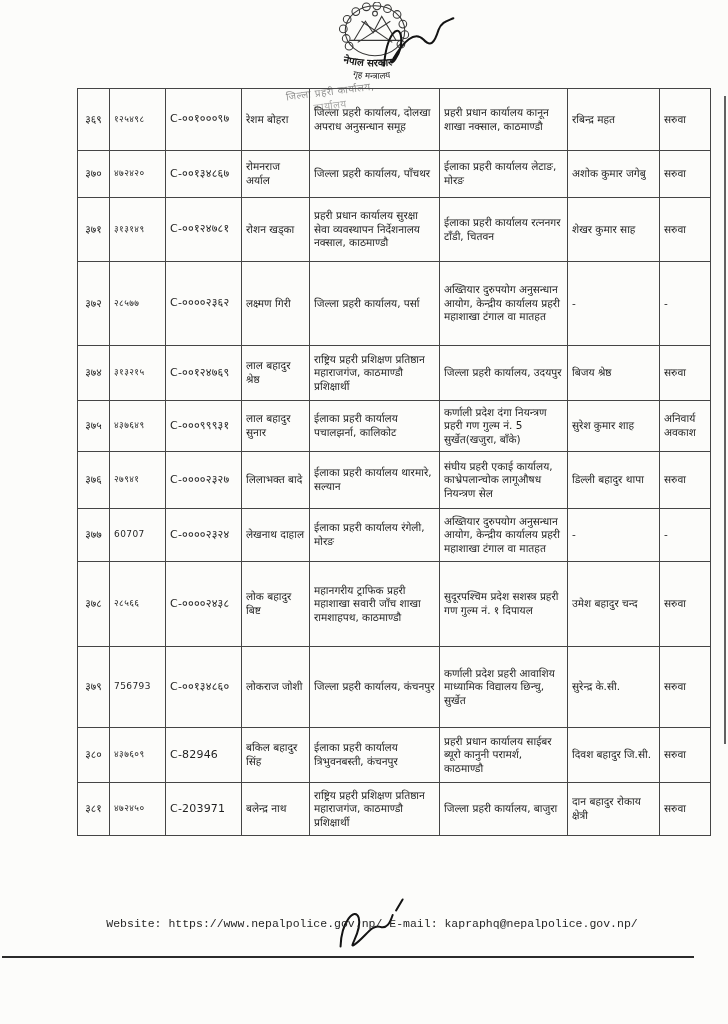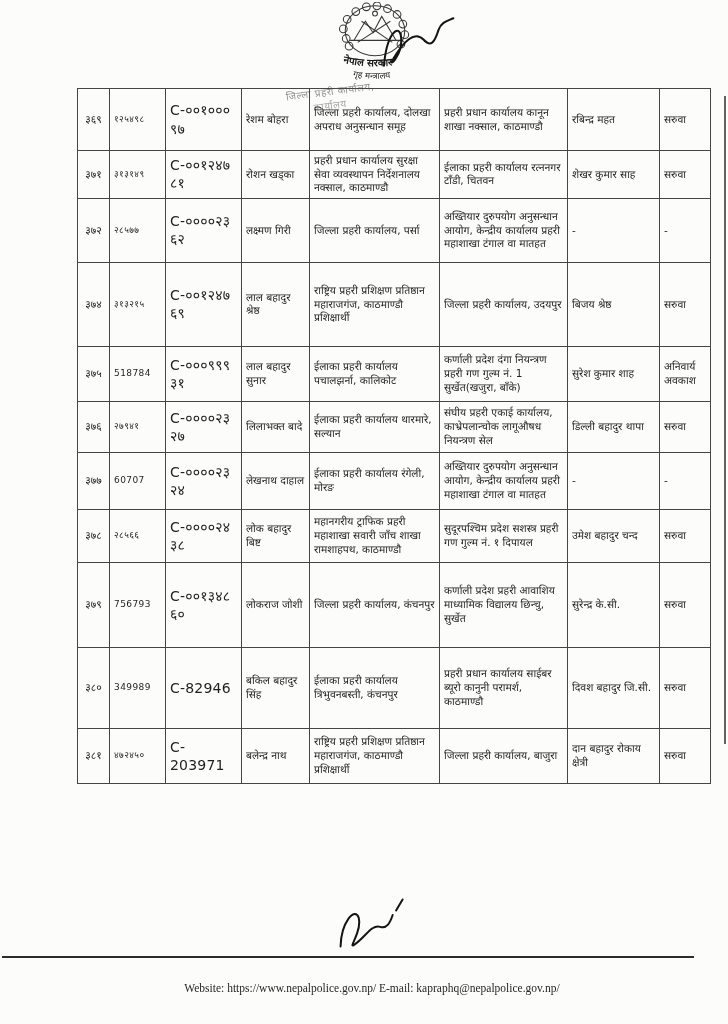--- a/index.html
+++ b/index.html
@@ -38,21 +38,21 @@
   }
   table.transfer td {
     border: 1px solid #454545;
     padding: 3px 4px;
     vertical-align: middle;
     overflow: hidden;
     word-break: break-word;
   }
   td.c-sn   { text-align: center; }
   td.c-reg  { text-align: left; font-size: 9px; letter-spacing: .4px; }
-  td.c-code { font-size: 14px; letter-spacing: .2px; }
+  td.c-code { font-size: 11px; letter-spacing: .2px; }
   td.c-name, td.c-from, td.c-to, td.c-rec, td.c-rem { text-align: left; }
 
   tbody tr:nth-child(1)  td { height: 62px; }
   tbody tr:nth-child(2)  td { height: 47px; }
   tbody tr:nth-child(3)  td { height: 64px; }
   tbody tr:nth-child(4)  td { height: 84px; }
   tbody tr:nth-child(5)  td { height: 55px; }
   tbody tr:nth-child(6)  td { height: 51px; }
   tbody tr:nth-child(7)  td { height: 57px; }
   tbody tr:nth-child(8)  td { height: 53px; }
@@ -68,23 +68,23 @@
     width: 2px; height: 648px;
     background: #2e2e2e; opacity: .75;
   }
 
   
   .footer-divider {
     position: absolute; left: 2px; top: 956px;
     width: 692px; height: 2px; background: #2b2b2b;
   }
   .footer-text {
-    position: absolute; left: 30px; right: 14px; top: 980px;
+    position: absolute; left: 30px; right: 14px; top: 916px;
     text-align: center;
-    font-family: Liberation Serif, serif;
+    font-family: Liberation Mono, monospace;
     font-size: 11.5px; color: #262626;
     line-height: 1.45;
   }
 </style>
 </head>
 <body>
 
 <div class="sheet">
 
   <svg class="emblem" viewBox="0 0 120 100" aria-hidden="true">
@@ -148,20 +148,30 @@
       <td class="c-sn">३६९</td>
       <td class="c-reg">१२५४९८</td>
       <td class="c-code">C-००१०००९७</td>
       <td class="c-name">रेशम बोहरा</td>
       <td class="c-from">जिल्ला प्रहरी कार्यालय, दोलखा अपराध अनुसन्धान समूह</td>
       <td class="c-to">प्रहरी प्रधान कार्यालय कानून शाखा नक्साल, काठमाण्डौ</td>
       <td class="c-rec">रबिन्द्र महत</td>
       <td class="c-rem">सरुवा</td>
     </tr>
           <tr>
+      <td class="c-sn">३७०</td>
+      <td class="c-reg">४७२४२०</td>
+      <td class="c-code">C-००१३४८६७</td>
+      <td class="c-name">रोमनराज अर्याल</td>
+      <td class="c-from">जिल्ला प्रहरी कार्यालय, पाँचथर</td>
+      <td class="c-to">ईलाका प्रहरी कार्यालय लेटाङ, मोरङ</td>
+      <td class="c-rec">अशोक कुमार जगेबु</td>
+      <td class="c-rem">सरुवा</td>
+    </tr>
+          <tr>
       <td class="c-sn">३७१</td>
       <td class="c-reg">३१३१४९</td>
       <td class="c-code">C-००१२४७८१</td>
       <td class="c-name">रोशन खड्का</td>
       <td class="c-from">प्रहरी प्रधान कार्यालय सुरक्षा सेवा व्यवस्थापन निर्देशनालय नक्साल, काठमाण्डौ</td>
       <td class="c-to">ईलाका प्रहरी कार्यालय रत्ननगर टाँडी, चितवन</td>
       <td class="c-rec">शेखर कुमार साह</td>
       <td class="c-rem">सरुवा</td>
     </tr>
           <tr>
@@ -179,25 +189,25 @@
       <td class="c-reg">३१३२१५</td>
       <td class="c-code">C-००१२४७६९</td>
       <td class="c-name">लाल बहादुर श्रेष्ठ</td>
       <td class="c-from">राष्ट्रिय प्रहरी प्रशिक्षण प्रतिष्ठान महाराजगंज, काठमाण्डौ प्रशिक्षार्थी</td>
       <td class="c-to">जिल्ला प्रहरी कार्यालय, उदयपुर</td>
       <td class="c-rec">बिजय श्रेष्ठ</td>
       <td class="c-rem">सरुवा</td>
     </tr>
           <tr>
       <td class="c-sn">३७५</td>
-      <td class="c-reg">518784</td>
+      <td class="c-reg">४३७६४९</td>
       <td class="c-code">C-०००९९९३१</td>
       <td class="c-name">लाल बहादुर सुनार</td>
       <td class="c-from">ईलाका प्रहरी कार्यालय पचालझर्ना, कालिकोट</td>
-      <td class="c-to">कर्णाली प्रदेश दंगा नियन्त्रण प्रहरी गण गुल्म नं. 1 सुर्खेत(खजुरा, बाँके)</td>
+      <td class="c-to">कर्णाली प्रदेश दंगा नियन्त्रण प्रहरी गण गुल्म नं. 5 सुर्खेत(खजुरा, बाँके)</td>
       <td class="c-rec">सुरेश कुमार शाह</td>
       <td class="c-rem">अनिवार्य अवकाश</td>
     </tr>
           <tr>
       <td class="c-sn">३७६</td>
       <td class="c-reg">२७९४१</td>
       <td class="c-code">C-००००२३२७</td>
       <td class="c-name">लिलाभक्त बादे</td>
       <td class="c-from">ईलाका प्रहरी कार्यालय थारमारे, सल्यान</td>
       <td class="c-to">संघीय प्रहरी एकाई कार्यालय, काभ्रेपलान्चोक लागूऔषध नियन्त्रण सेल</td>
@@ -229,21 +239,21 @@
       <td class="c-reg">756793</td>
       <td class="c-code">C-००१३४८६०</td>
       <td class="c-name">लोकराज जोशी</td>
       <td class="c-from">जिल्ला प्रहरी कार्यालय, कंचनपुर</td>
       <td class="c-to">कर्णाली प्रदेश प्रहरी आवाशिय माध्यामिक विद्यालय छिन्चु, सुर्खेत</td>
       <td class="c-rec">सुरेन्द्र के.सी.</td>
       <td class="c-rem">सरुवा</td>
     </tr>
           <tr>
       <td class="c-sn">३८०</td>
-      <td class="c-reg">349989</td>
+      <td class="c-reg">४३७६०९</td>
       <td class="c-code">C-82946</td>
       <td class="c-name">बकिल बहादुर सिंह</td>
       <td class="c-from">ईलाका प्रहरी कार्यालय त्रिभुवनबस्ती, कंचनपुर</td>
       <td class="c-to">प्रहरी प्रधान कार्यालय साईबर ब्यूरो कानुनी परामर्श, काठमाण्डौ</td>
       <td class="c-rec">दिवश बहादुर जि.सी.</td>
       <td class="c-rem">सरुवा</td>
     </tr>
           <tr>
       <td class="c-sn">३८१</td>
       <td class="c-reg">४७२४५०</td>

